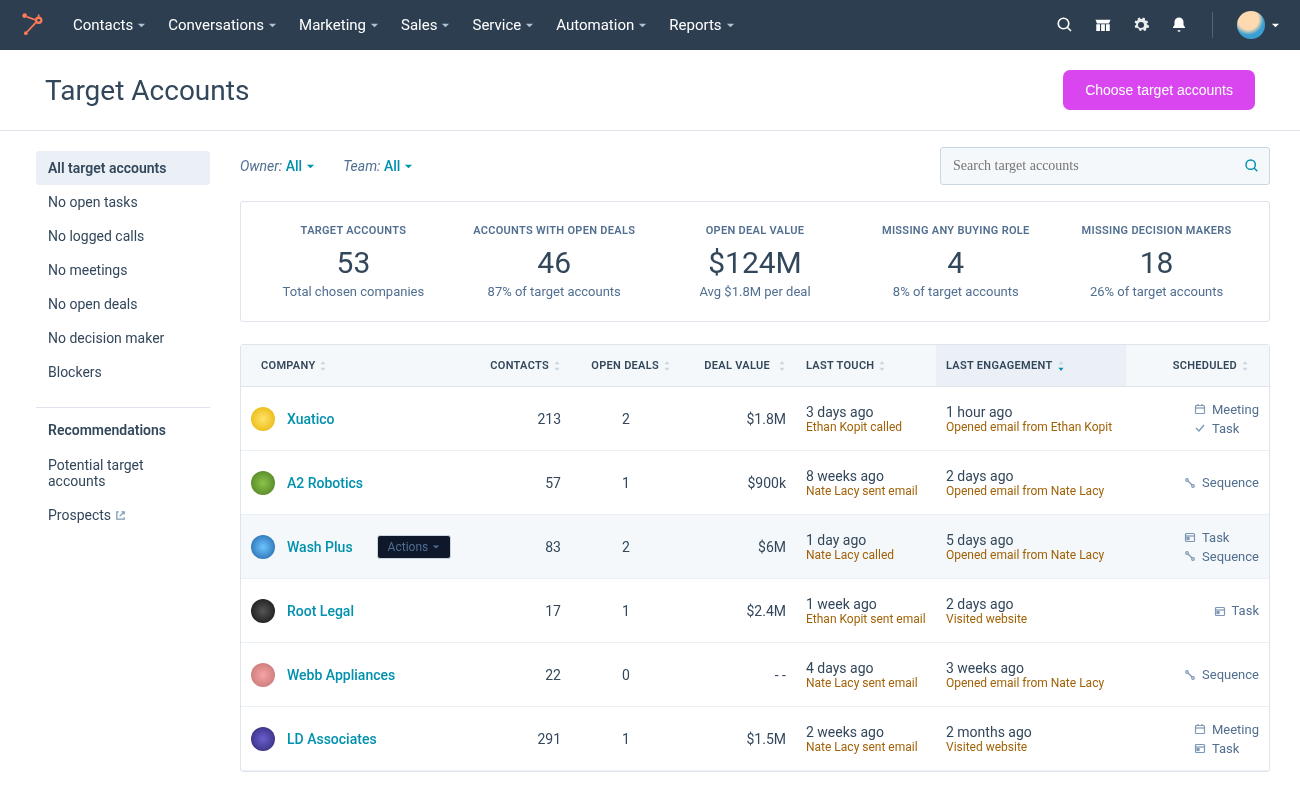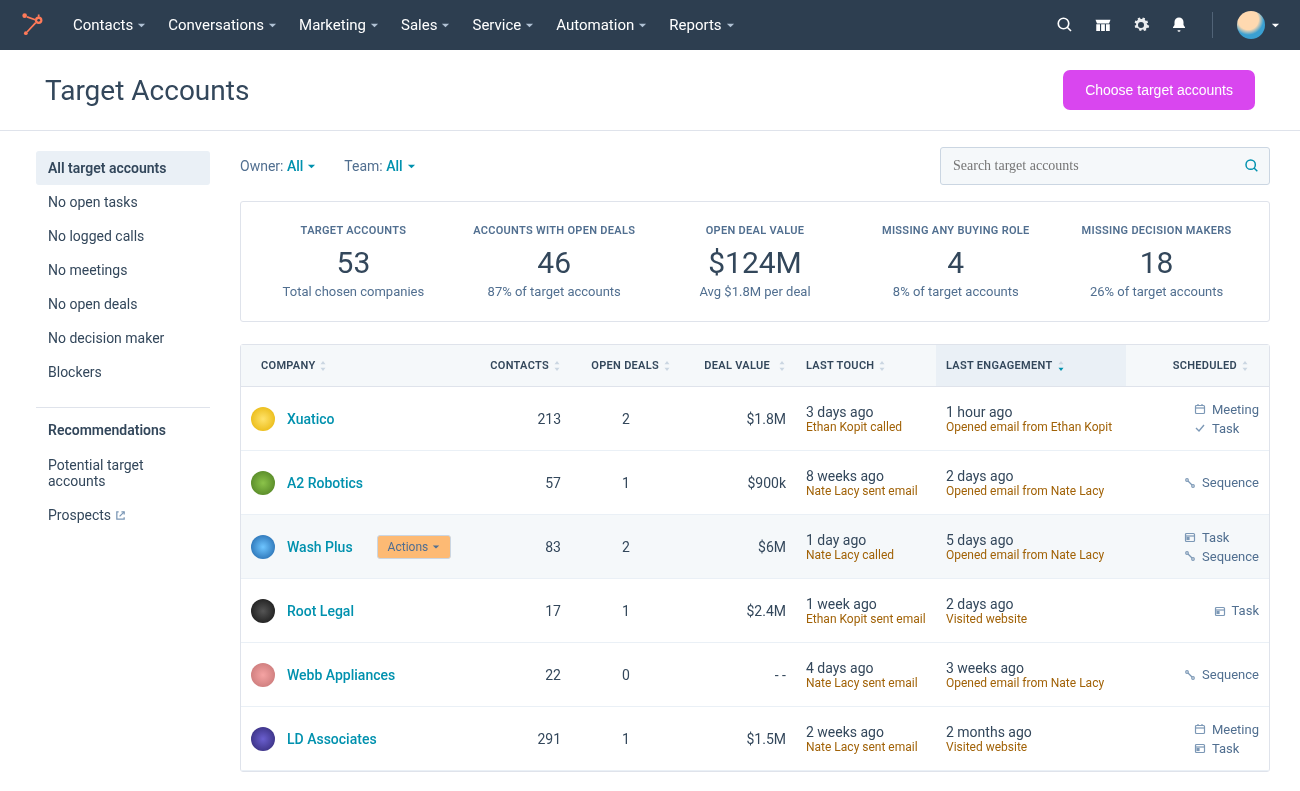--- a/index.html
+++ b/index.html
@@ -24,21 +24,21 @@
   .sidebar { width: 230px; padding: 20px 20px 20px 36px; }
   .sidebar-item { padding: 9px 12px; border-radius: 3px; font-size: 14px; color: #33475b; cursor: pointer; margin-bottom: 0px; }
   .sidebar-item.active { background: #eaf0f6; font-weight: 600; }
   .sidebar-sep { border: none; border-top: 1px solid #dfe3eb; margin: 18px 0 14px; }
   .sidebar-heading { font-weight: 600; font-size: 14px; color: #33475b; padding: 0 12px 10px; }
   .ext-icon { width: 11px; height: 11px; margin-left: 4px; vertical-align: -1px; }
   .main { flex: 1; padding: 16px 30px 0 10px; }
   
   .filters-row { display: flex; align-items: center; justify-content: space-between; margin-bottom: 16px; }
   .filters { display: flex; gap: 28px; font-size: 14px; }
-  .filter-label { color: #516f90; }
+  .filter-label { color: #516f90; font-style: italic; }
   .filter-value { color: #0091ae; font-weight: 500; display: inline-flex; align-items: center; gap: 4px; cursor: pointer; }
   .search-box { position: relative; width: 330px; }
   .search-input { width: 100%; padding: 10px 36px 10px 12px; border: 1px solid #cbd6e2; border-radius: 3px; background: #f5f8fa; font-size: 14px; color: #33475b; font-family: Liberation Serif, serif; }
   .search-icon-right { position: absolute; right: 10px; top: 50%; transform: translateY(-50%); width: 16px; height: 16px; color: #0091ae; }
   
   .stats { display: flex; border: 1px solid #dfe3eb; border-radius: 3px; padding: 22px 12px; margin-bottom: 22px; }
   .stat { flex: 1; text-align: center; padding: 0 8px; }
   .stat-label { font-size: 11px; font-weight: 600; color: #516f90; letter-spacing: 0.3px; text-transform: uppercase; }
   .stat-value { font-size: 30px; font-weight: 400; color: #33475b; margin: 8px 0 4px; }
   .stat-sub { font-size: 13px; color: #516f90; }
@@ -55,21 +55,21 @@
   .col-value { width: 115px; justify-content: flex-end; text-align: right; gap: 8px; }
   .col-touch { width: 140px; }
   .col-engage { width: 190px; }
   .col-sched { flex: 1; justify-content: flex-end; padding-right: 20px; text-align: right; }
   .row { display: flex; border-bottom: 1px solid #eaf0f6; align-items: center; min-height: 64px; }
   .row.hover { background: #f5f8fa; }
   .td { padding: 12px 10px; font-size: 14px; }
   .company-cell { display: flex; align-items: center; gap: 12px; }
   .company-logo { width: 24px; height: 24px; border-radius: 50%; flex-shrink: 0; }
   .company-name { color: #0091ae; font-weight: 500; cursor: pointer; }
-  .actions-btn { background: #fdba74; border: 1px solid #cbd6e2; color: #506e91; padding: 4px 10px; border-radius: 3px; font-size: 12px; display: inline-flex; align-items: center; gap: 4px; cursor: pointer; margin-left: 12px; }
+  .actions-btn { background: #0f172a; border: 1px solid #cbd6e2; color: #506e91; padding: 4px 10px; border-radius: 3px; font-size: 12px; display: inline-flex; align-items: center; gap: 4px; cursor: pointer; margin-left: 12px; }
   .num { color: #33475b; }
   .touch-cell, .engage-cell { display: flex; flex-direction: column; }
   .touch-time { color: #33475b; }
   .touch-desc { color: #a16207; font-size: 12px; }
   .sched-cell { display: flex; flex-direction: column; gap: 4px; align-items: flex-start; }
   .sched-item { display: flex; align-items: center; gap: 6px; color: #516f90; font-size: 13px; }
   .sched-item svg { width: 12px; height: 12px; color: #7c98b6; }
   .sched-wrap { display: flex; justify-content: flex-end; }
   .icon-teal { color: #0091ae; }
 </style>

